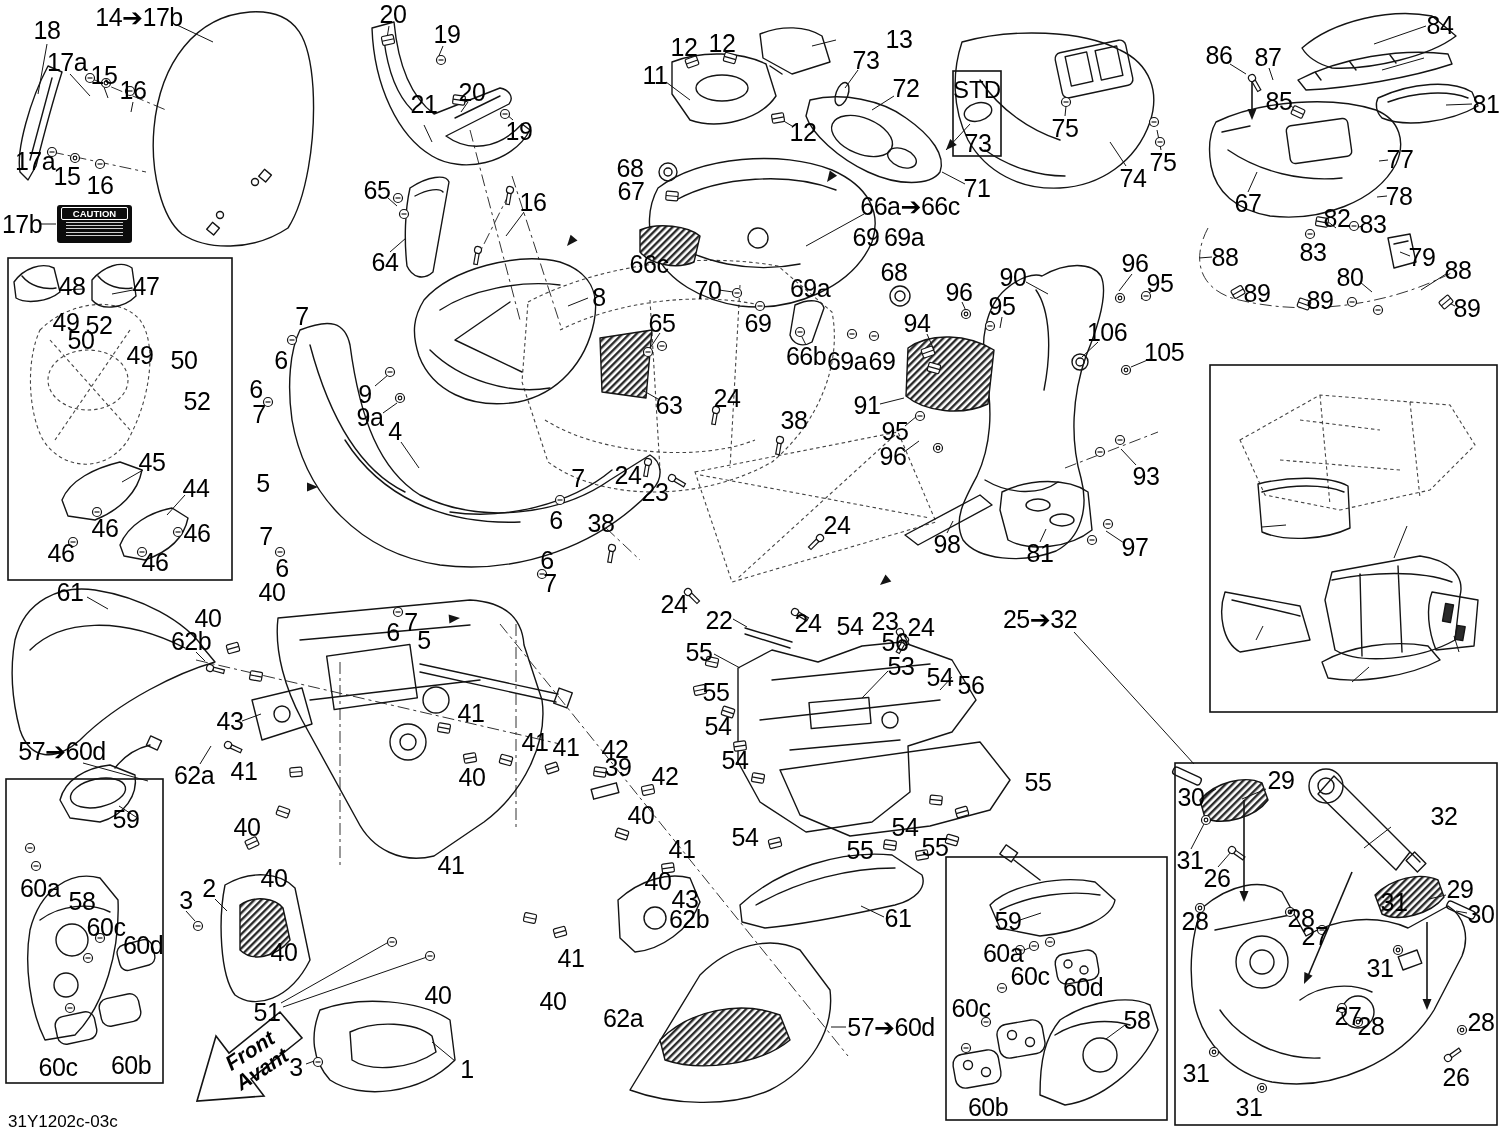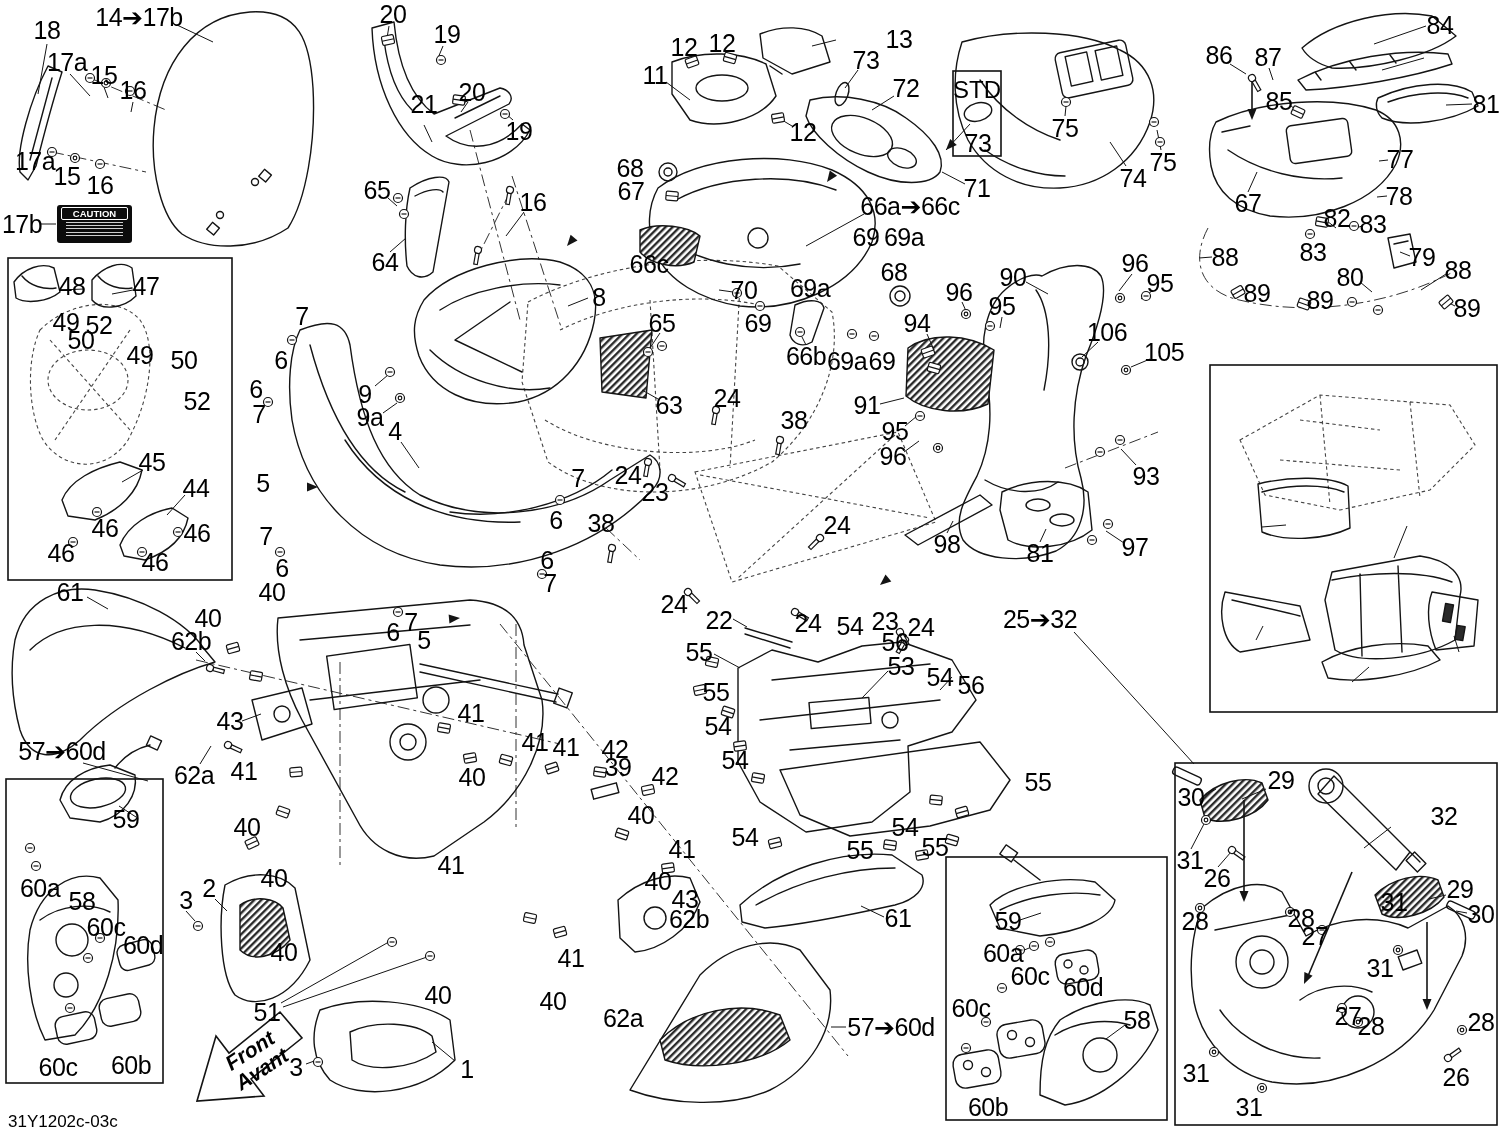--- a/index.html
+++ b/index.html
@@ -464,21 +464,21 @@
       <span class="callout" style="left: 684px; top: 47px;">12</span>
       <span class="callout" style="left: 722px; top: 43px;">12</span>
       <span class="callout" style="left: 899px; top: 39px;">13</span>
       <span class="callout" style="left: 866px; top: 60px;">73</span>
       <span class="callout" style="left: 906px; top: 88px;">72</span>
       <span class="callout" style="left: 803px; top: 132px;">12</span>
       <span class="callout" style="left: 630px; top: 168px;">68</span>
       <span class="callout" style="left: 631px; top: 191px;">67</span>
       <span class="callout" style="left: 649px; top: 264px;">66c</span>
       <span class="callout" style="left: 910px; top: 206px;">66a➔66c</span>
-      <span class="callout" style="left: 744px; top: 290px;">70</span>
+      <span class="callout" style="left: 708px; top: 290px;">70</span>
       <span class="callout" style="left: 810px; top: 288px;">69a</span>
       <span class="callout" style="left: 758px; top: 323px;">69</span>
       <span class="callout" style="left: 806px; top: 356px;">66b</span>
       <span class="callout" style="left: 847px; top: 361px;">69a</span>
       <span class="callout" style="left: 882px; top: 361px;">69</span>
       <span class="callout" style="left: 866px; top: 237px;">69</span>
       <span class="callout" style="left: 904px; top: 237px;">69a</span>
       <span class="callout" style="left: 894px; top: 272px;">68</span>
       <span class="callout" style="left: 977px; top: 188px;">71</span>
       <span class="callout" style="left: 978px; top: 143px;">73</span>

